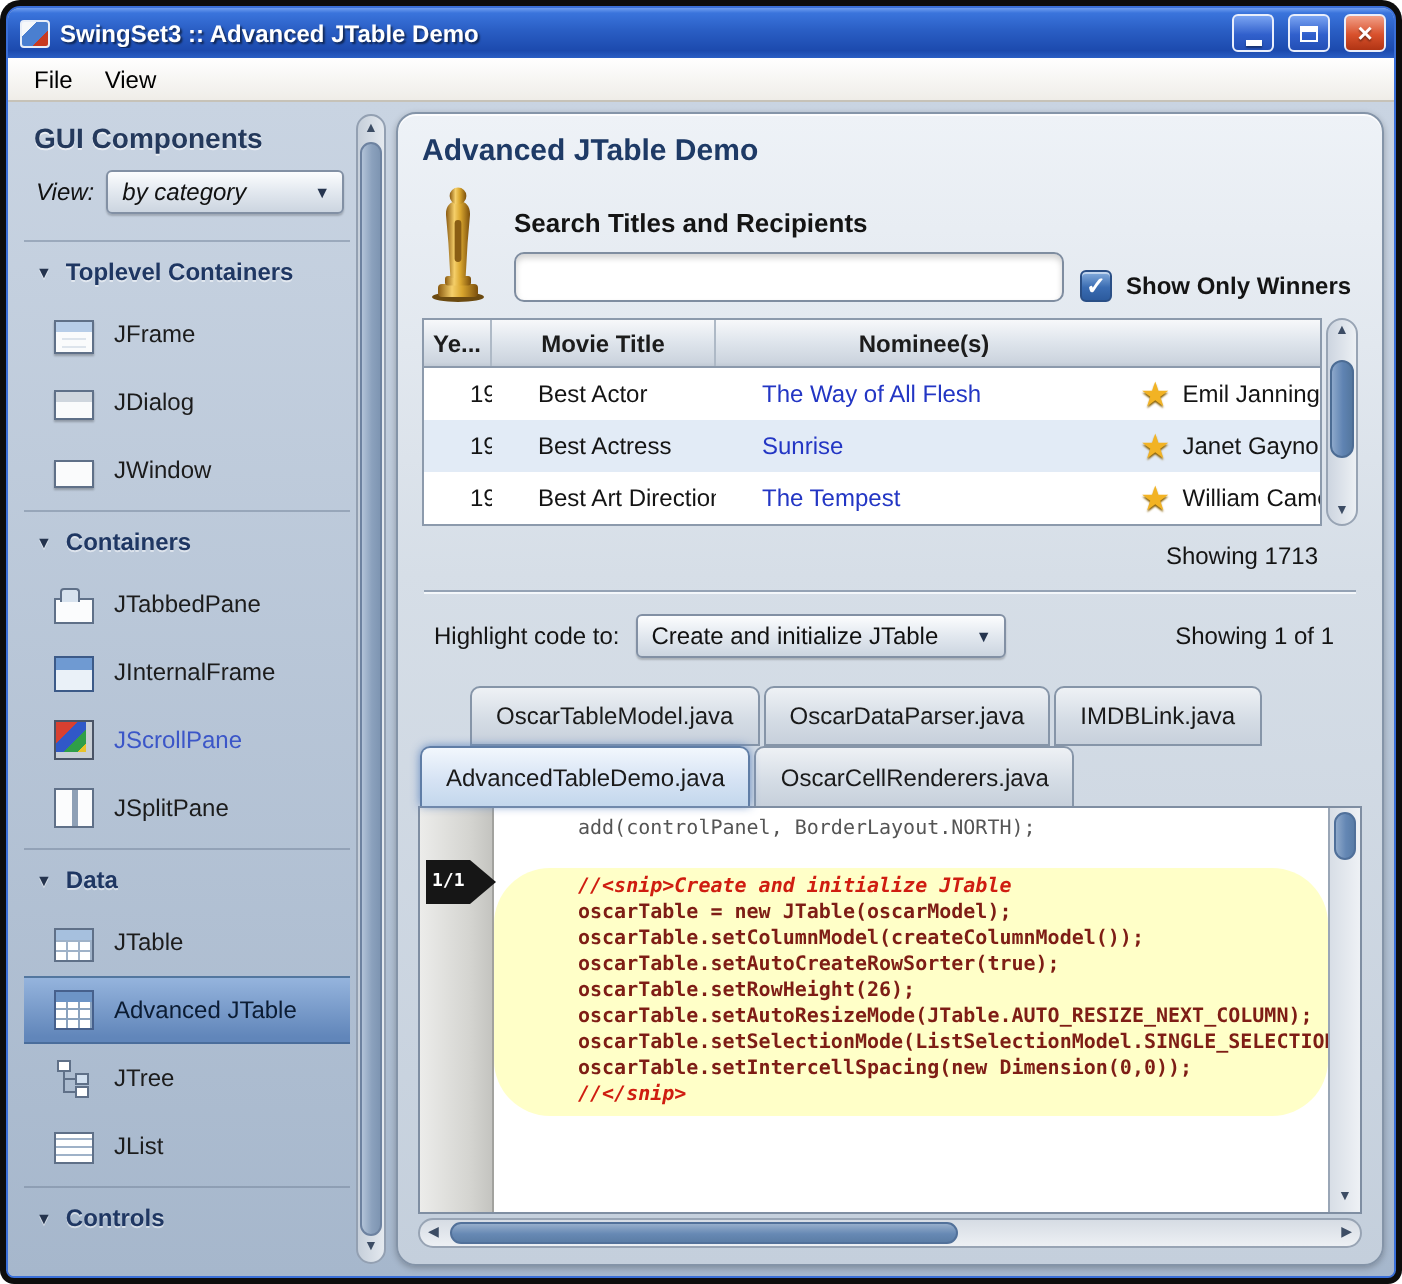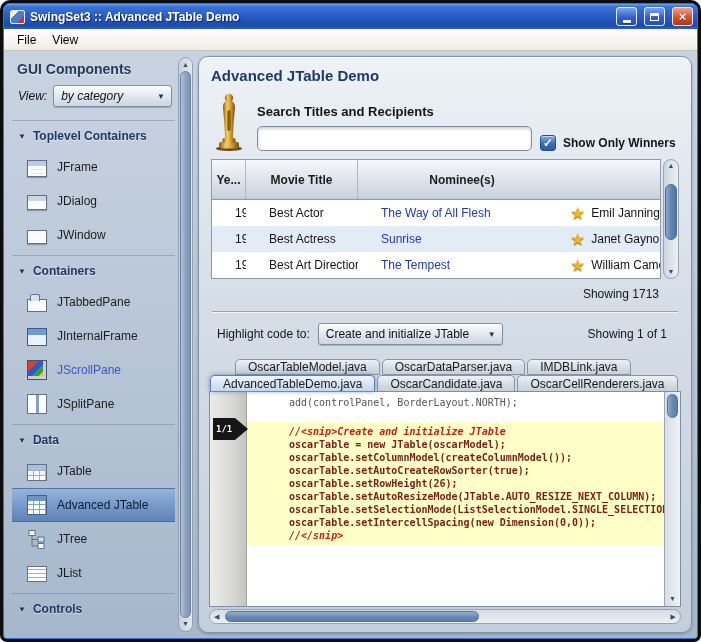--- a/index.html
+++ b/index.html
@@ -107,21 +107,21 @@
   .winners { margin-left:auto; display:flex; align-items:center; gap:7px; padding:26px 4px 0 8px;
              font-size:12px; font-weight:bold; color:#141414; white-space:nowrap; }
   .checkbox { width:16px; height:16px; flex:0 0 16px; border-radius:3px; border:1px solid #2a4f86; color:#fff;
               background:linear-gradient(180deg,#86aede,#3a6cb2 55%,#2c5b9e); font-size:12px; font-weight:bold;
               display:flex; align-items:center; justify-content:center; box-shadow:inset 0 1px 0 rgba(255,255,255,.5); }
 
   
   .table-zone { display:flex; padding:0 2px; }
   .oscar-table { flex:1; border:1px solid #8c9aac; background:#fff; overflow:hidden; }
   .t-header, .t-row { display:grid; grid-template-columns:34px 112px 208px 1fr; }
-  .t-header { height:40px; background:linear-gradient(180deg,#f7f8fa,#e0e6ed 45%,#ccd4de 92%,#c1cad5);
+  .t-header { height:24px; background:linear-gradient(180deg,#f7f8fa,#e0e6ed 45%,#ccd4de 92%,#c1cad5);
               border-bottom:1px solid #8c9aac; }
   .t-hcell { display:flex; align-items:center; justify-content:center; font-size:12px; font-weight:bold;
              color:#1c1c1c; border-right:1px solid #aeb9c6; overflow:hidden; white-space:nowrap; }
   .t-hcell:last-child { border-right:none; }
   .t-row { height:26px; font-size:12px; align-items:center; background:#fff; }
   .t-row.alt { background:#e2ebf6; }
   .t-cell { padding-left:23px; white-space:nowrap; overflow:hidden; color:#141414; }
   .t-cell.movie { color:#2336c4; }
   .t-cell.nominee { display:flex; align-items:center; gap:6px; padding-left:4px; }
   .star { color:#f2b324; font-size:17px; line-height:1; text-shadow:0 1px 1px #8a6206; }
@@ -138,40 +138,40 @@
 
   
   .hl-row { display:flex; align-items:center; gap:8px; padding:4px 6px 6px 8px; font-size:12px; color:#141414; }
   .hl-select { flex:0 0 185px; }
   .hl-showing { margin-left:auto; padding-right:8px; }
 
   
   .tabs-row { display:flex; gap:2px; position:relative; }
   .tabs-row.first { padding-left:26px; margin-top:8px; }
   .tabs-row.second { padding-left:1px; margin-top:0; }
-  .tab { height:16px; padding:0 12px; display:flex; align-items:center; font-size:12px; color:#1a1a1a;
+  .tab { height:30px; padding:0 12px; display:flex; align-items:center; font-size:12px; color:#1a1a1a;
          background:linear-gradient(180deg,#eef1f5,#d3dbe4 60%,#c7d0db); border:1px solid #8695a8;
          border-bottom:none; border-radius:5px 5px 0 0; white-space:nowrap; }
   .tabs-row.first .tab { border-bottom:1px solid #8695a8; }
   .tab.selected { background:linear-gradient(180deg,#f2f7fd,#d6e3f4 55%,#c3d7ec); border-color:#5f7da6;
                   box-shadow:0 0 5px rgba(90,130,190,.9); z-index:2; }
 
   
   .code-box { flex:1; display:flex; border:1px solid #7f8ea2; background:#fff; overflow:hidden; }
   .gutter { width:37px; flex:0 0 37px; position:relative; border-right:1px solid #a2a29e;
             background:linear-gradient(90deg,#ececea,#d4d4d0 70%,#c4c4c0); }
   .marker { position:absolute; top:26px; left:3px; display:flex; align-items:center; height:22px; }
   .marker .tag { background:#161616; color:#fff; font-size:9px; font-weight:bold; padding:6px 3px;
                  font-family:"DejaVu Sans Mono",monospace; line-height:10px; }
   .marker .pt { width:0; height:0; border-left:13px solid #161616; border-top:11px solid transparent;
                 border-bottom:11px solid transparent; }
   .code-area { flex:1; font-family:"DejaVu Sans Mono",monospace; font-size:10px; line-height:13px;
                color:#555; padding-top:4px; overflow:hidden; }
   .cl { padding-left:42px; white-space:pre; overflow:hidden; }
-  .hl-block { background:#ffffc8; margin-top:13px; padding:3px 0 4px; }
+  .hl-block { background:#ffffc8; margin-top:13px; padding:3px 0 4px;border-radius:28px; }
   .cl.code { color:#7e1d15; font-weight:bold; }
   .cl.snip { color:#cf1d10; font-style:italic; font-weight:bold; }
   .code-vscroll { width:16px; flex:0 0 16px; position:relative; border-left:1px solid #9aa6b6;
                   background:linear-gradient(90deg,#d8dee6,#eef1f5); }
   .code-vscroll .thumb { position:absolute; top:2px; left:2px; right:2px; height:24px; border-radius:7px;
                   background:linear-gradient(90deg,#8fa9ca,#6487b4 55%,#597ca6); border:1px solid #50709a; }
   .code-vscroll .sb-ar { position:absolute; bottom:2px; left:0; right:0; text-align:center; }
   .code-hscroll { height:15px; flex:0 0 15px; margin-top:2px; border-radius:8px; border:1px solid #98a4b4;
                   background:linear-gradient(180deg,#d6dce4,#edf0f4); position:relative;
                   display:flex; align-items:center; justify-content:space-between; padding:0 4px; }
@@ -386,21 +386,20 @@
         <span class="hl-showing">Showing 1 of 1</span>
       </div>
 
       <div class="tabs-row first">
         <div class="tab">OscarTableModel.java</div>
         <div class="tab">OscarDataParser.java</div>
         <div class="tab">IMDBLink.java</div>
       </div>
       <div class="tabs-row second">
         <div class="tab selected">AdvancedTableDemo.java</div>
-        <div class="tab">OscarCandidate.java</div>
         <div class="tab">OscarCellRenderers.java</div>
       </div>
 
       <div class="code-box">
         <div class="gutter">
           <div class="marker">
             <span class="tag">1/1</span>
             <span class="pt"></span>
           </div>
         </div>

